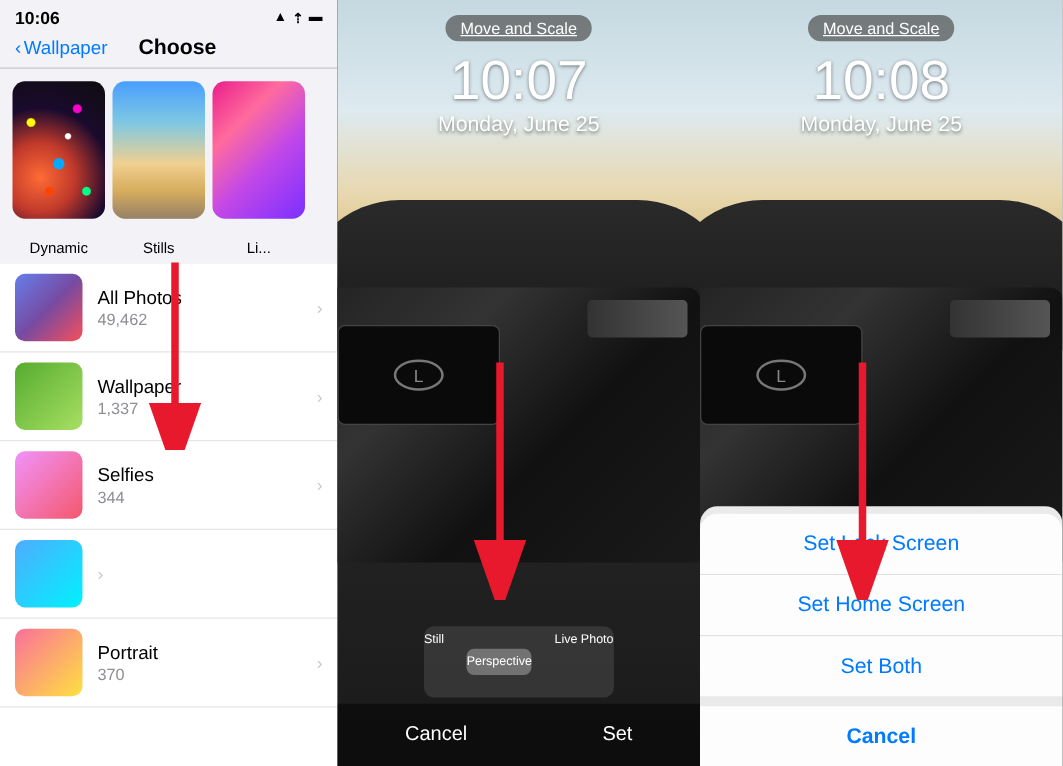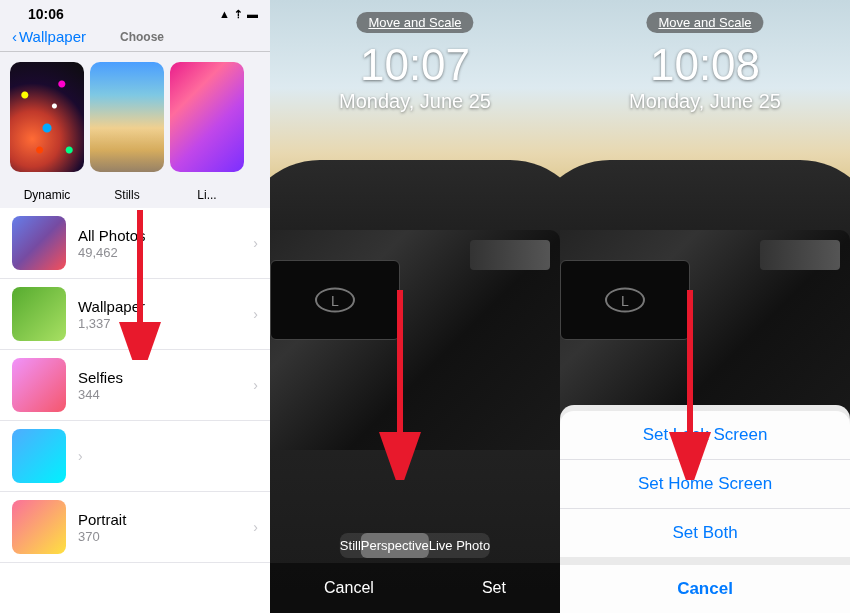--- a/index.html
+++ b/index.html
@@ -24,21 +24,20 @@
       position: relative;
     }
     .status-bar {
       background: #f2f2f7;
       padding: 6px 12px 2px;
       display: flex;
       justify-content: space-between;
       align-items: center;
       font-size: 13px;
       font-weight: 600;
-      margin-left: 16px;
     }
     .status-time { font-weight: 700; font-size: 14px; }
     .status-icons { display: flex; gap: 4px; align-items: center; font-size: 11px; }
     .nav-bar {
       background: #f2f2f7;
       padding: 4px 12px 6px;
       display: flex;
       justify-content: space-between;
       align-items: center;
       border-bottom: 1px solid #c8c8cc;
@@ -46,22 +45,22 @@
     .nav-back {
       color: #007aff;
       font-size: 15px;
       display: flex;
       align-items: center;
       gap: 2px;
       cursor: pointer;
     }
     .nav-title {
       font-weight: 600;
-      font-size: 12px;
-      color: #737373;
+      font-size: 17px;
+      color: #000000;
       text-align: right;
     }
     .nav-spacer { width: 60px; }
 
     .wallpaper-previews {
       display: flex;
       gap: 6px;
       padding: 10px 10px 4px;
     }
     .preview-item {
@@ -182,45 +181,45 @@
       font-weight: 200;
       text-shadow: 0 1px 3px rgba(0,0,0,0.5);
       white-space: nowrap;
     }
     .lock-date {
       position: absolute;
       top: 90px;
       left: 50%;
       transform: translateX(-50%);
       color: #fff;
-      font-size: 20px;
+      font-size: 17px;
       text-shadow: 0 1px 3px rgba(0,0,0,0.5);
       white-space: nowrap;
     }
     .still-buttons {
       position: absolute;
       bottom: 55px;
       left: 50%;
       transform: translateX(-50%);
       display: flex;
       background: rgba(60,60,60,0.8);
       border-radius: 8px;
       overflow: hidden;
       white-space: nowrap;
     }
     .still-btn {
       padding: 5px 0;
-      font-size: 13px;
+      font-size: 10px;
       color: #fff;
       cursor: pointer;
     }
     .still-btn.active {
       background: rgba(255,255,255,0.3);
       border-radius: 6px;
-      margin: 0;
+      margin: 18px;
     }
     .bottom-bar-scale {
       position: absolute;
       bottom: 0;
       left: 0; right: 0;
       height: 50px;
       background: rgba(0,0,0,0.5);
       display: flex;
       justify-content: space-around;
       align-items: center;

